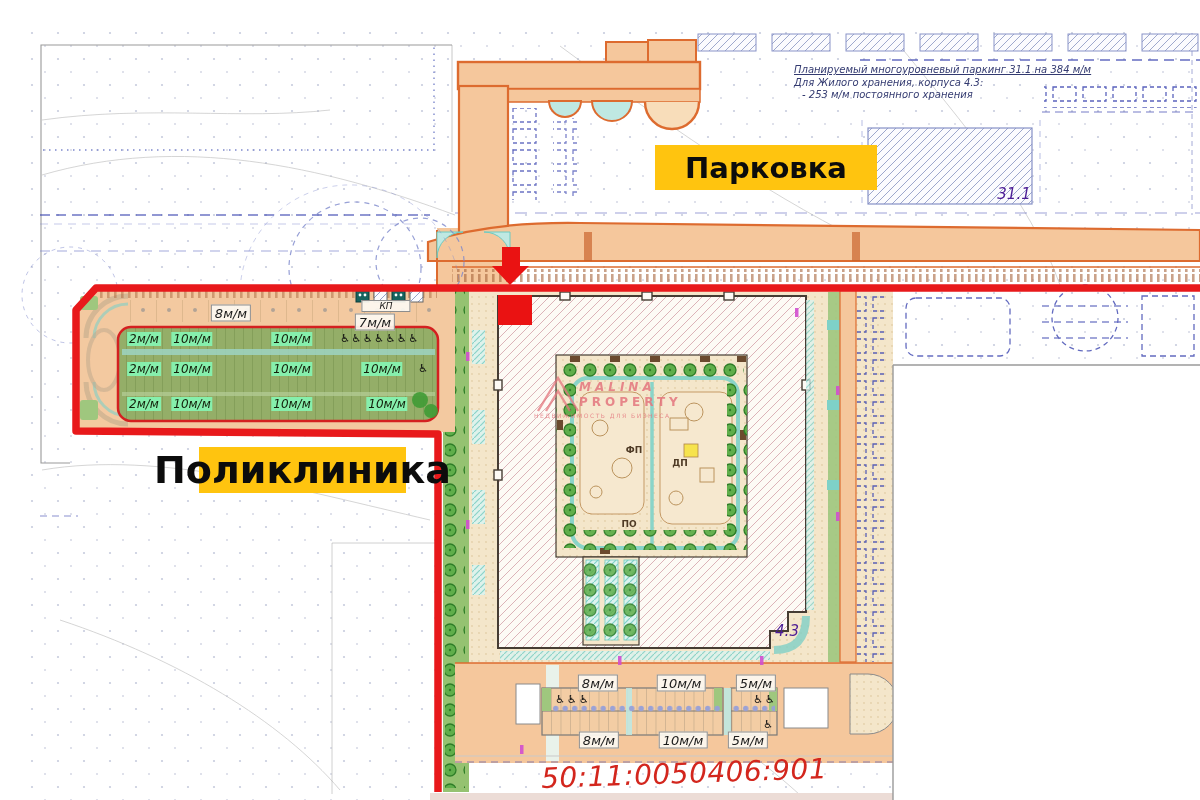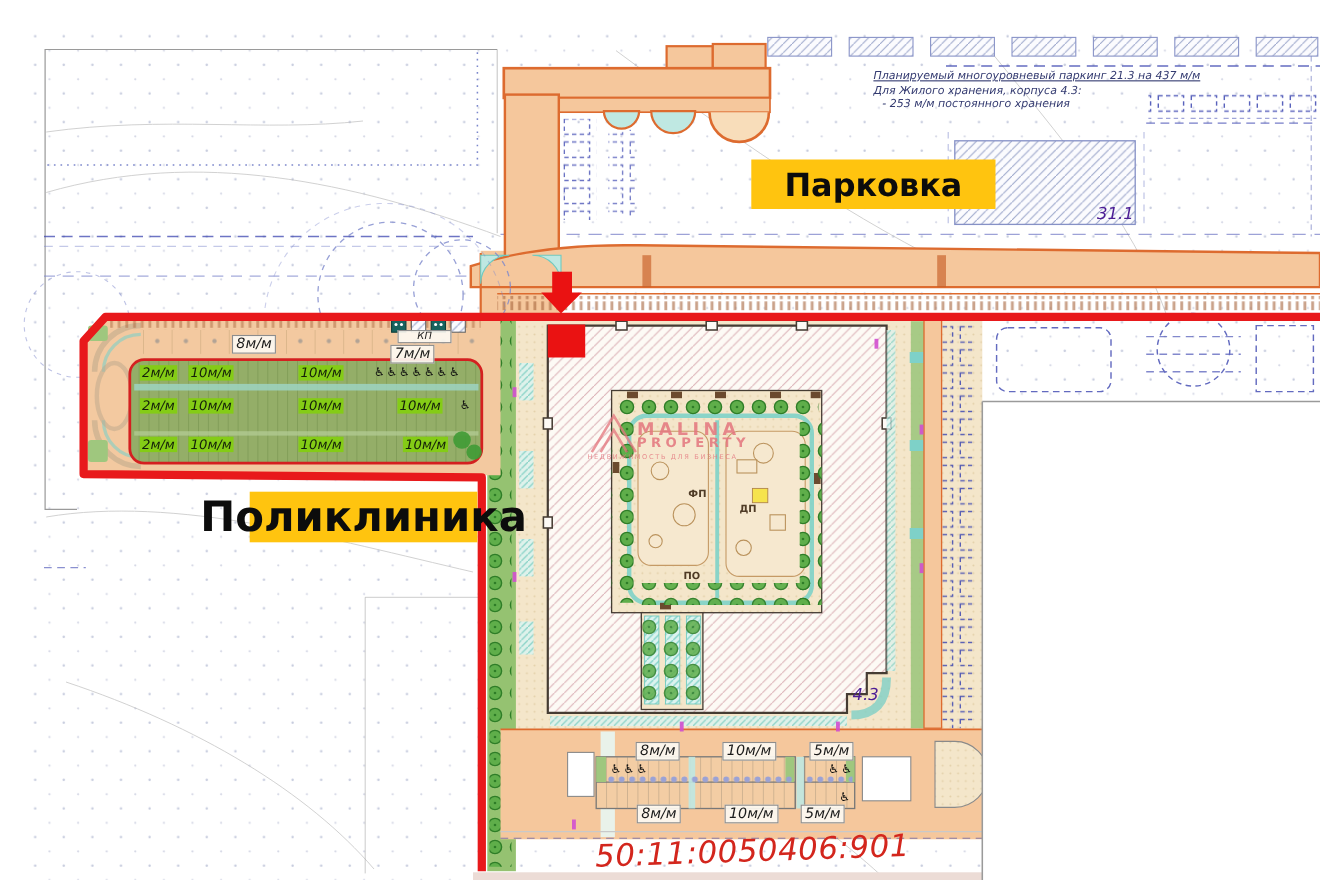--- a/index.html
+++ b/index.html
@@ -3,26 +3,26 @@
 <meta charset="utf-8">
 <style>
   html,body{margin:0;padding:0;background:#fff;}
   #stage{position:relative;width:1200px;height:800px;overflow:hidden;background:#fff;
          font-family:"DejaVu Sans",sans-serif;}
   #bg{position:absolute;left:0;top:0;}
   .abs{position:absolute;}
   .chip{position:absolute;transform:translate(-50%,-50%);background:rgba(252,249,241,.93);
         border:1px solid #8d8d8d;padding:0 3px;font:italic 13px/15px "DejaVu Sans",sans-serif;
         color:#1b1b1b;white-space:nowrap;}
-  .gchip{position:absolute;transform:translate(-50%,-50%);background:#84cc16;border:none;
+  .gchip{position:absolute;transform:translate(-50%,-50%);background:#86efac;border:none;
         padding:0 2px;font:italic 12px/14px "DejaVu Sans",sans-serif;color:#141f0a;white-space:nowrap;}
   .icons{position:absolute;color:#101010;font:11px/12px "DejaVu Sans",sans-serif;
         letter-spacing:1.5px;white-space:nowrap;}
   .ylabel{position:absolute;background:#ffc40f;color:#0c0c0c;font-weight:700;
-        display:flex;align-items:center;justify-content:center;white-space:nowrap;margin-left:28px;}
+        display:flex;align-items:center;justify-content:center;white-space:nowrap;}
   .court{position:absolute;transform:translate(-50%,-50%);font:bold 9px/10px "DejaVu Sans",sans-serif;
         color:#4f3b26;white-space:nowrap;}
   .bldg{position:absolute;transform:translate(-50%,-50%);font:italic 15px/16px "DejaVu Sans",sans-serif;
         color:#4c1d95;white-space:nowrap;}
   .note{font:italic 10px/12.5px "DejaVu Sans",sans-serif;color:#333a70;white-space:nowrap;}
   .guest{position:absolute;border:3px solid #d81f1f;border-radius:16px;color:#d81f1f;
         font:bold 18px/21px "DejaVu Sans",sans-serif;text-align:center;letter-spacing:-.2px;
         white-space:nowrap;}
   .cad{position:absolute;font:italic 28px/30px "DejaVu Sans",sans-serif;color:#d3261d;
         transform:rotate(-2deg);letter-spacing:.5px;white-space:nowrap;}
@@ -306,21 +306,21 @@
     <rect x="498" y="295" width="34" height="30" fill="#ea1212"></rect>
   </g>
 
   <g stroke="#e4767e" stroke-width="2.4" fill="none" opacity="0.75">
     <path d="M538,411 L558,378 L578,411"></path>
     <path d="M546,411 L558,391 L570,411"></path>
   </g>
 </svg>
 
 <div class="abs" style="left:794px;top:64px;">
-  <div class="note" style="text-decoration:underline;">Планируемый многоуровневый паркинг 21.3 на 437 м/м</div>
+  <div class="note" style="text-decoration:underline;">Планируемый многоуровневый паркинг 31.1 на 384 м/м</div>
   <div class="note">Для Жилого хранения, корпуса 4.3:</div>
   <div class="note" style="padding-left:8px;">- 253 м/м постоянного хранения</div>
 </div>
 
 <div class="ylabel" style="left:655px;top:145px;width:222px;height:45px;font-size:29px;">Парковка</div>
 <div class="ylabel" style="left:199px;top:447px;width:207px;height:46px;font-size:38px;">Поликлиника</div>
 
 
 <span class="chip" style="left:231px;top:313px;">8м/м</span>
 <span class="chip" style="left:375px;top:322px;">7м/м</span>
@@ -354,17 +354,17 @@
 
 <span class="court" style="left:634px;top:450px;">ФП</span>
 <span class="court" style="left:680px;top:463px;">ДП</span>
 <span class="court" style="left:629px;top:524px;">ПО</span>
 
 <span class="bldg" style="left:787px;top:631px;">4.3</span>
 <span class="bldg" style="left:1014px;top:194px;">31.1</span>
 
 <div class="cad" style="left:541px;top:759px;">50:11:0050406:901</div>
 
-<div class="wm" style="left:579px;top:380px;font-size:16px;letter-spacing:4px;font-weight:600;opacity:.85;">MALINA</div>
+<div class="wm" style="left:579px;top:380px;font-size:12px;letter-spacing:4px;font-weight:600;opacity:.85;font-style:italic;">MALINA</div>
 <div class="wm" style="left:579px;top:395px;font-size:12px;letter-spacing:4px;font-weight:600;opacity:.85;">PROPERTY</div>
 <div class="wm" style="left:534px;top:412px;font-size:6px;letter-spacing:1.5px;opacity:.8;">НЕДВИЖИМОСТЬ ДЛЯ БИЗНЕСА</div>
 
 </div>
 
 </body></html>

